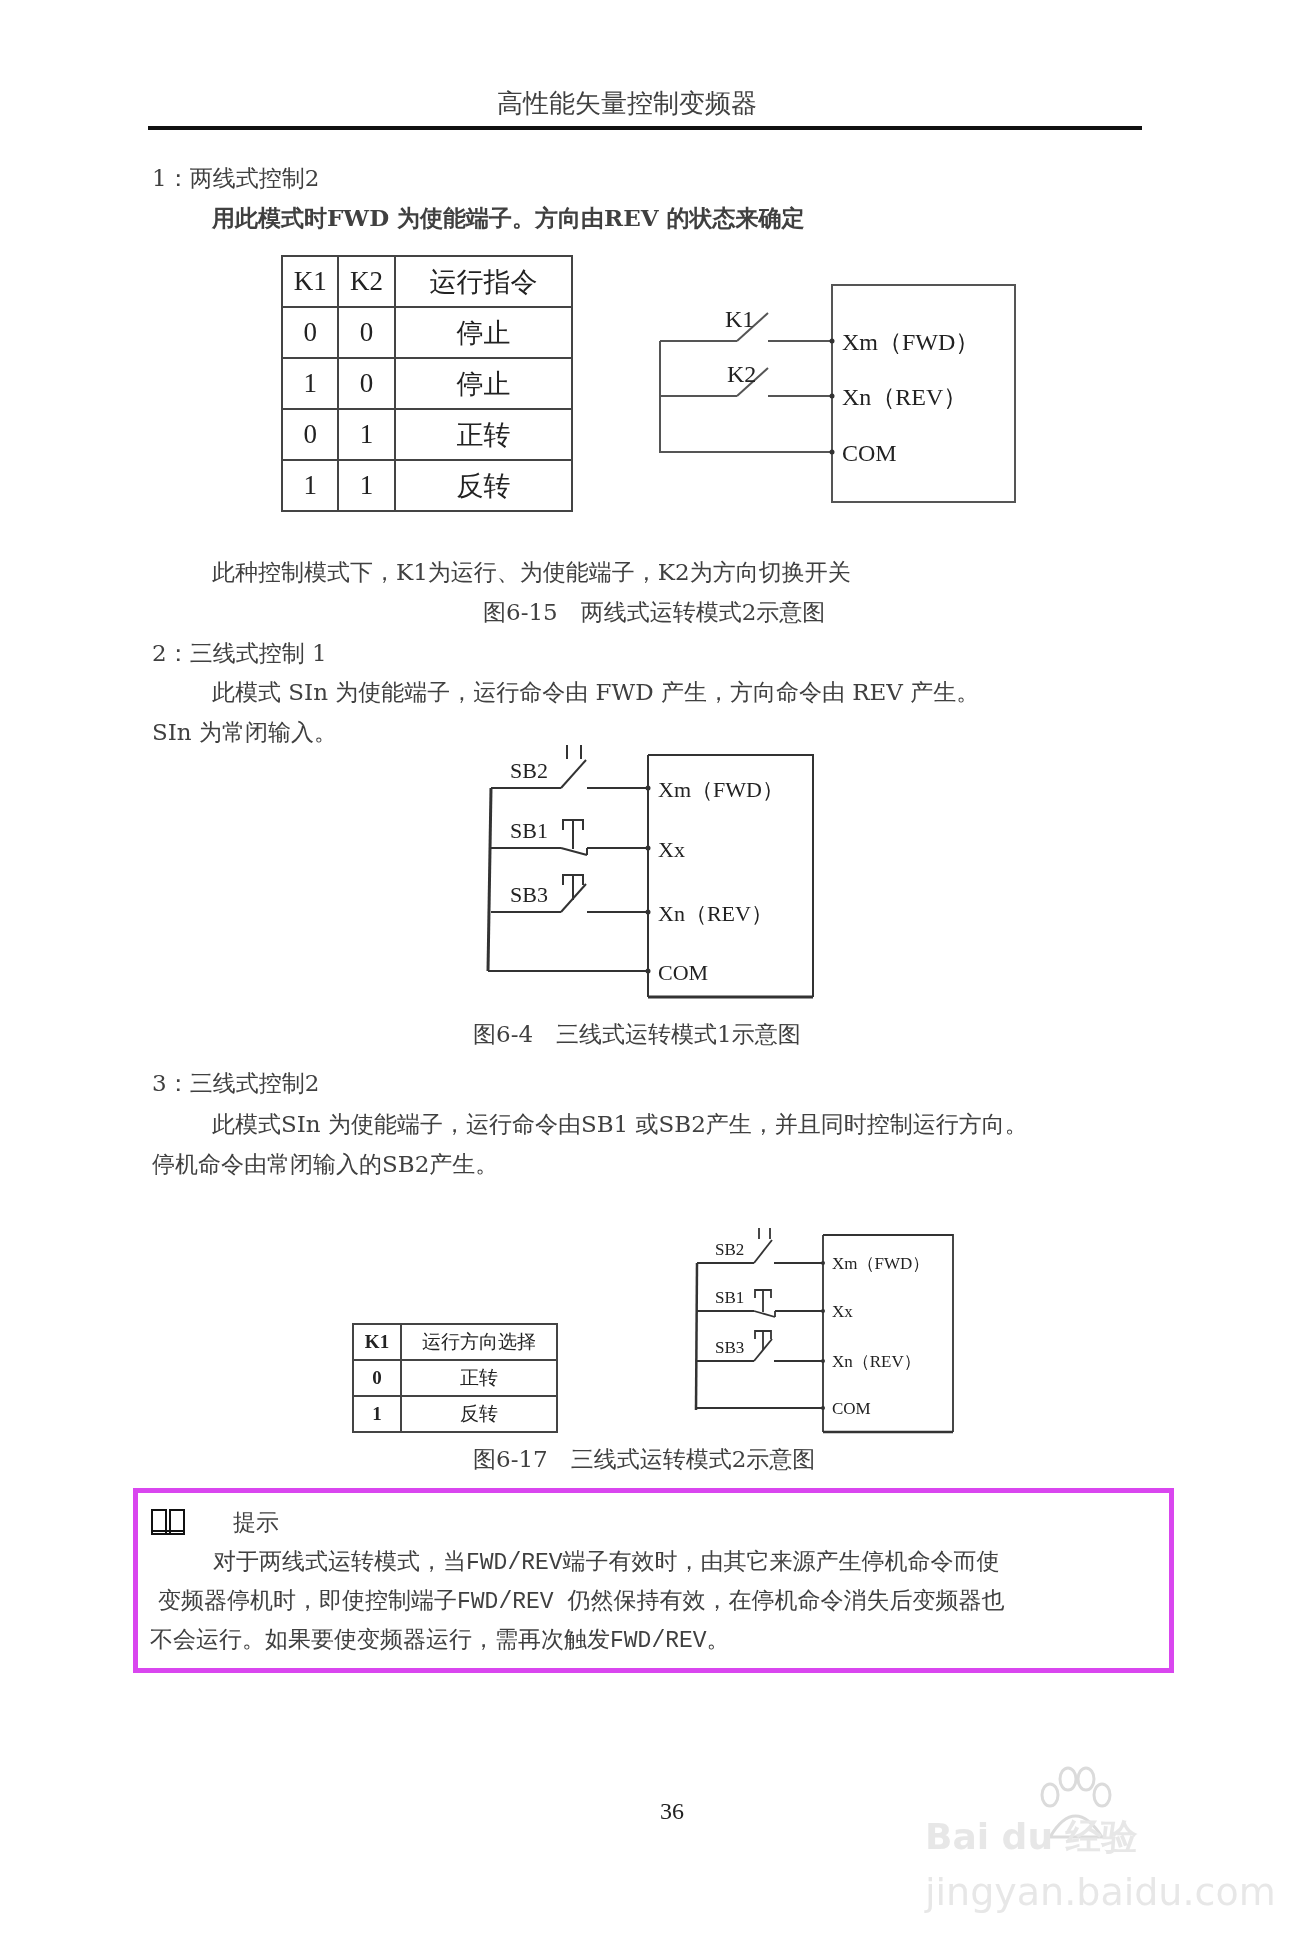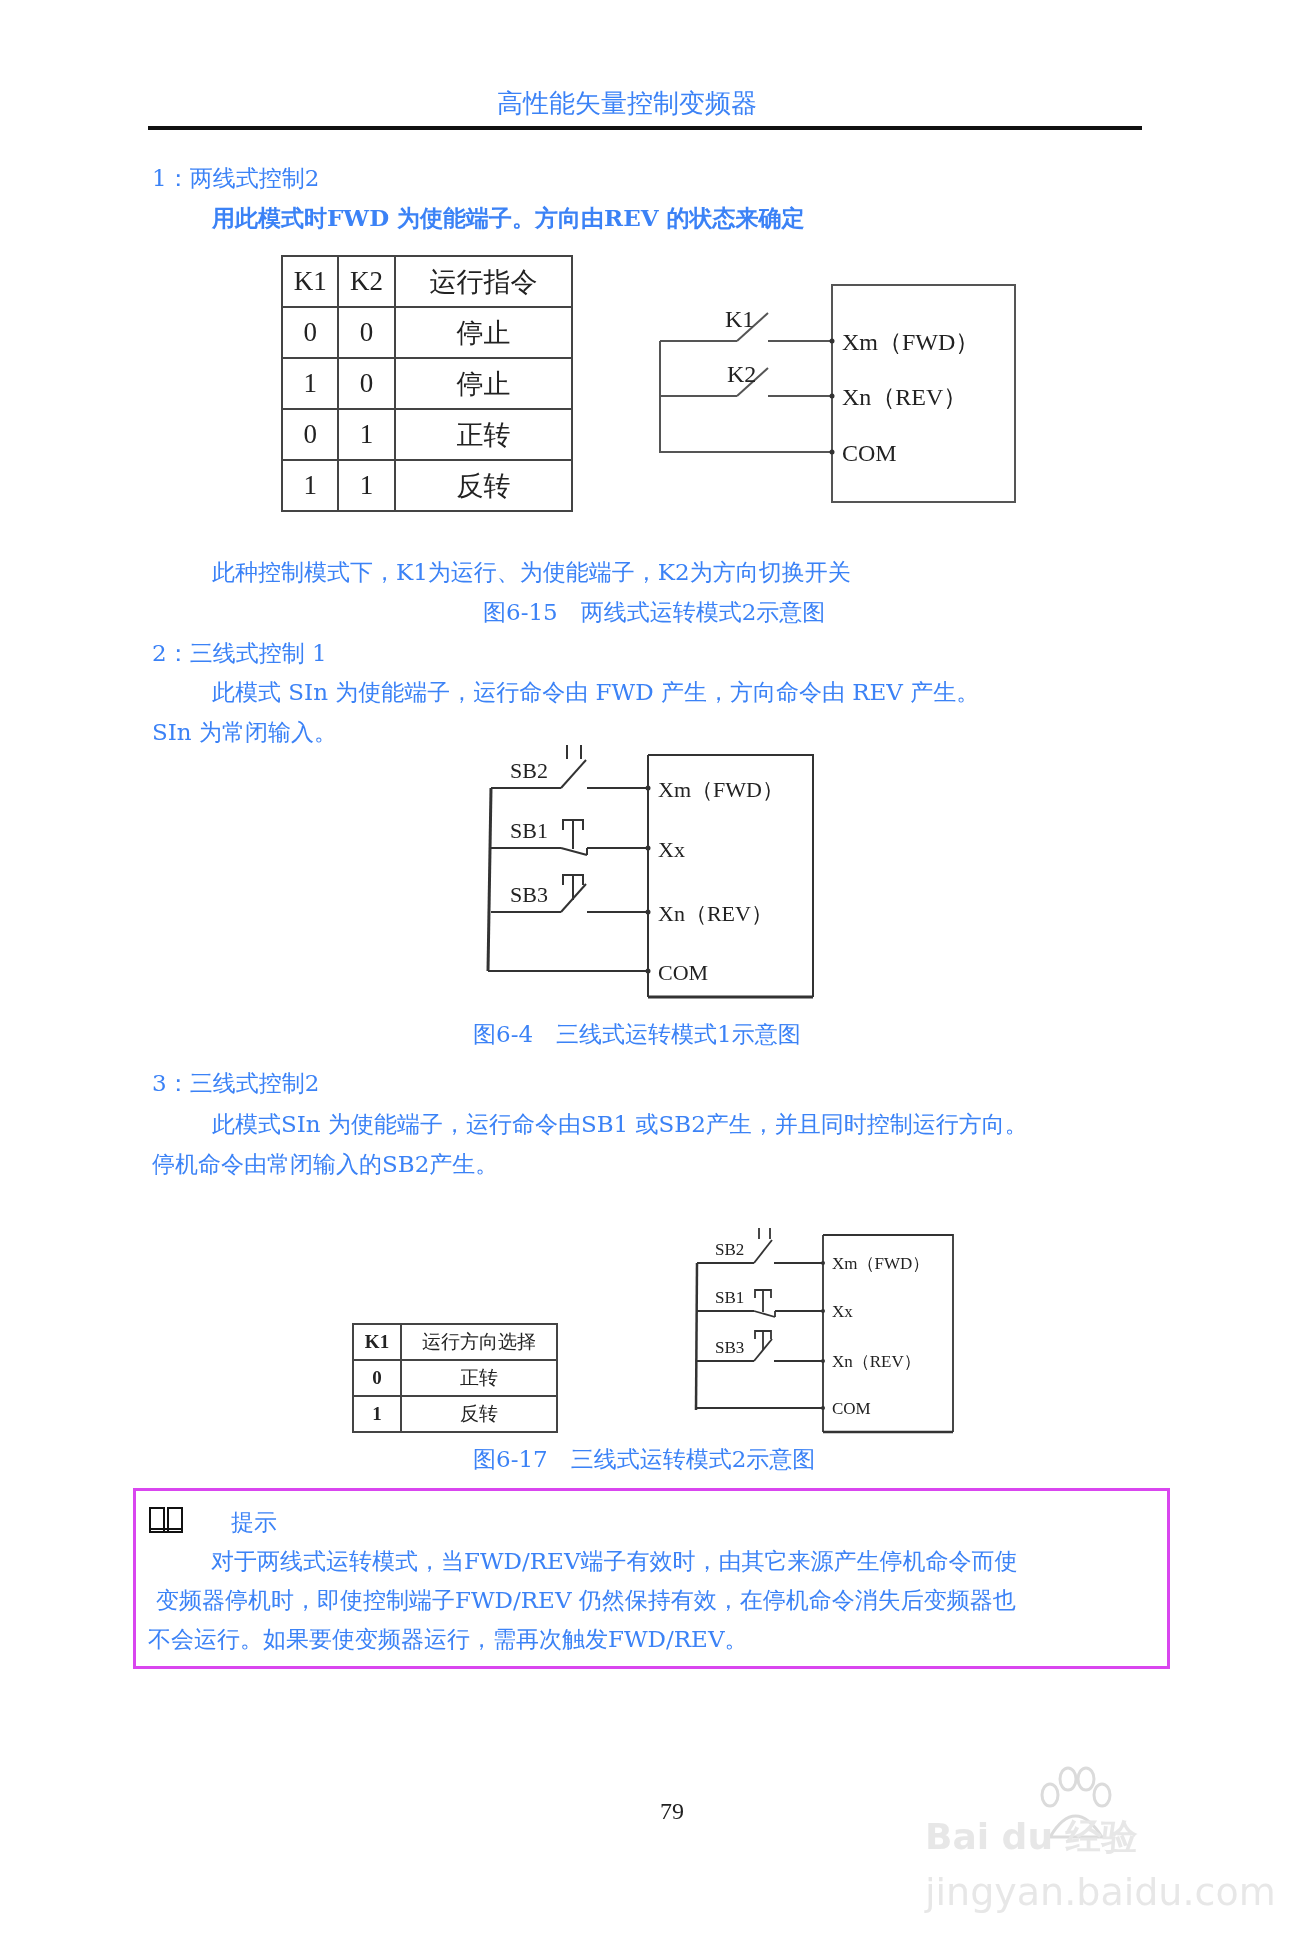--- a/index.html
+++ b/index.html
@@ -1,29 +1,29 @@
 <!DOCTYPE html>
 <html><head>
 <meta charset="utf-8">
 <style>
   html,body{margin:0;padding:0;background:#fff;}
   body{width:1304px;height:1950px;position:relative;overflow:hidden;font-family:"DejaVu Serif","Liberation Serif",serif;color:#222;}
   .abs{position:absolute;}
-  .t{position:absolute;white-space:nowrap;font-size:23px;line-height:30px;color:#3b82f6;text-align:center;}
+  .t{position:absolute;white-space:nowrap;font-size:23px;line-height:30px;color:#404040;text-align:center;}
   .hdr{font-size:26px;}
   .rule{position:absolute;left:148px;top:126px;width:994px;height:4px;background:#111;}
   table.grid{position:absolute;border-collapse:collapse;font-family:"Liberation Serif","DejaVu Serif",serif;color:#222;}
   table.grid td{border:2px solid #444;text-align:center;padding:0;}
   #tbl1{left:281px;top:255px;width:292px;height:253px;font-size:27px;}
   #tbl1 td{height:49px;}
   #tbl2{left:352px;top:1323px;width:206px;height:109px;font-size:19px;}
   #tbl2 td{height:34px;border-width:2px;}
   svg.diag{position:absolute;overflow:visible;}
   svg text{font-family:"Liberation Serif","DejaVu Serif",serif;fill:#222;}
-  .tip{position:absolute;left:133px;top:1488px;width:1031px;height:175px;border:3px solid #d946ef;}
+  .tip{position:absolute;left:133px;top:1488px;width:1031px;height:175px;border:5px solid #d946ef;font-family:Liberation Mono, monospace;}
   .tip .t{font-size:23px;}
   .pg{position:absolute;left:660px;top:1798px;font-size:24px;font-family:"Liberation Serif",serif;}
   .wm{position:absolute;left:925px;top:1765px;width:300px;height:160px;opacity:.35;}
 </style>
 </head>
 <body>
 
 <div class="t hdr" style="left:497px;top:88px;">高性能矢量控制变频器</div>
 <div class="rule"></div>
 
@@ -205,21 +205,21 @@
       <line x1="2" y1="24" x2="34" y2="24"></line>
         <line x1="16" y1="27" x2="20" y2="27"></line>
     </g>
   </svg>
   <div class="t" style="left:95px;top:16px;">提示</div>
   <div class="t" style="left:75px;top:55px;">对于两线式运转模式，当FWD/REV端子有效时，由其它来源产生停机命令而使</div>
   <div class="t" style="left:12px;top:94px;margin-left:8px;">变频器停机时，即使控制端子FWD/REV 仍然保持有效，在停机命令消失后变频器也</div>
   <div class="t" style="left:12px;top:133px;">不会运行。如果要使变频器运行，需再次触发FWD/REV。</div>
 </div>
 
-<div class="pg">79</div>
+<div class="pg">36</div>
 
 <div class="wm">
   <svg class="abs" style="left:105px;top:0;" width="90" height="80" viewBox="0 0 90 80">
     <g fill="none" stroke="#999" stroke-width="3">
       <ellipse cx="20" cy="30" rx="8" ry="11"></ellipse>
         <ellipse cx="38" cy="14" rx="8" ry="11"></ellipse>
       <ellipse cx="56" cy="14" rx="8" ry="11"></ellipse>
         <ellipse cx="72" cy="30" rx="8" ry="11"></ellipse>
       <path d="M20 72 Q45 30 72 72 Z"></path>
     </g>

